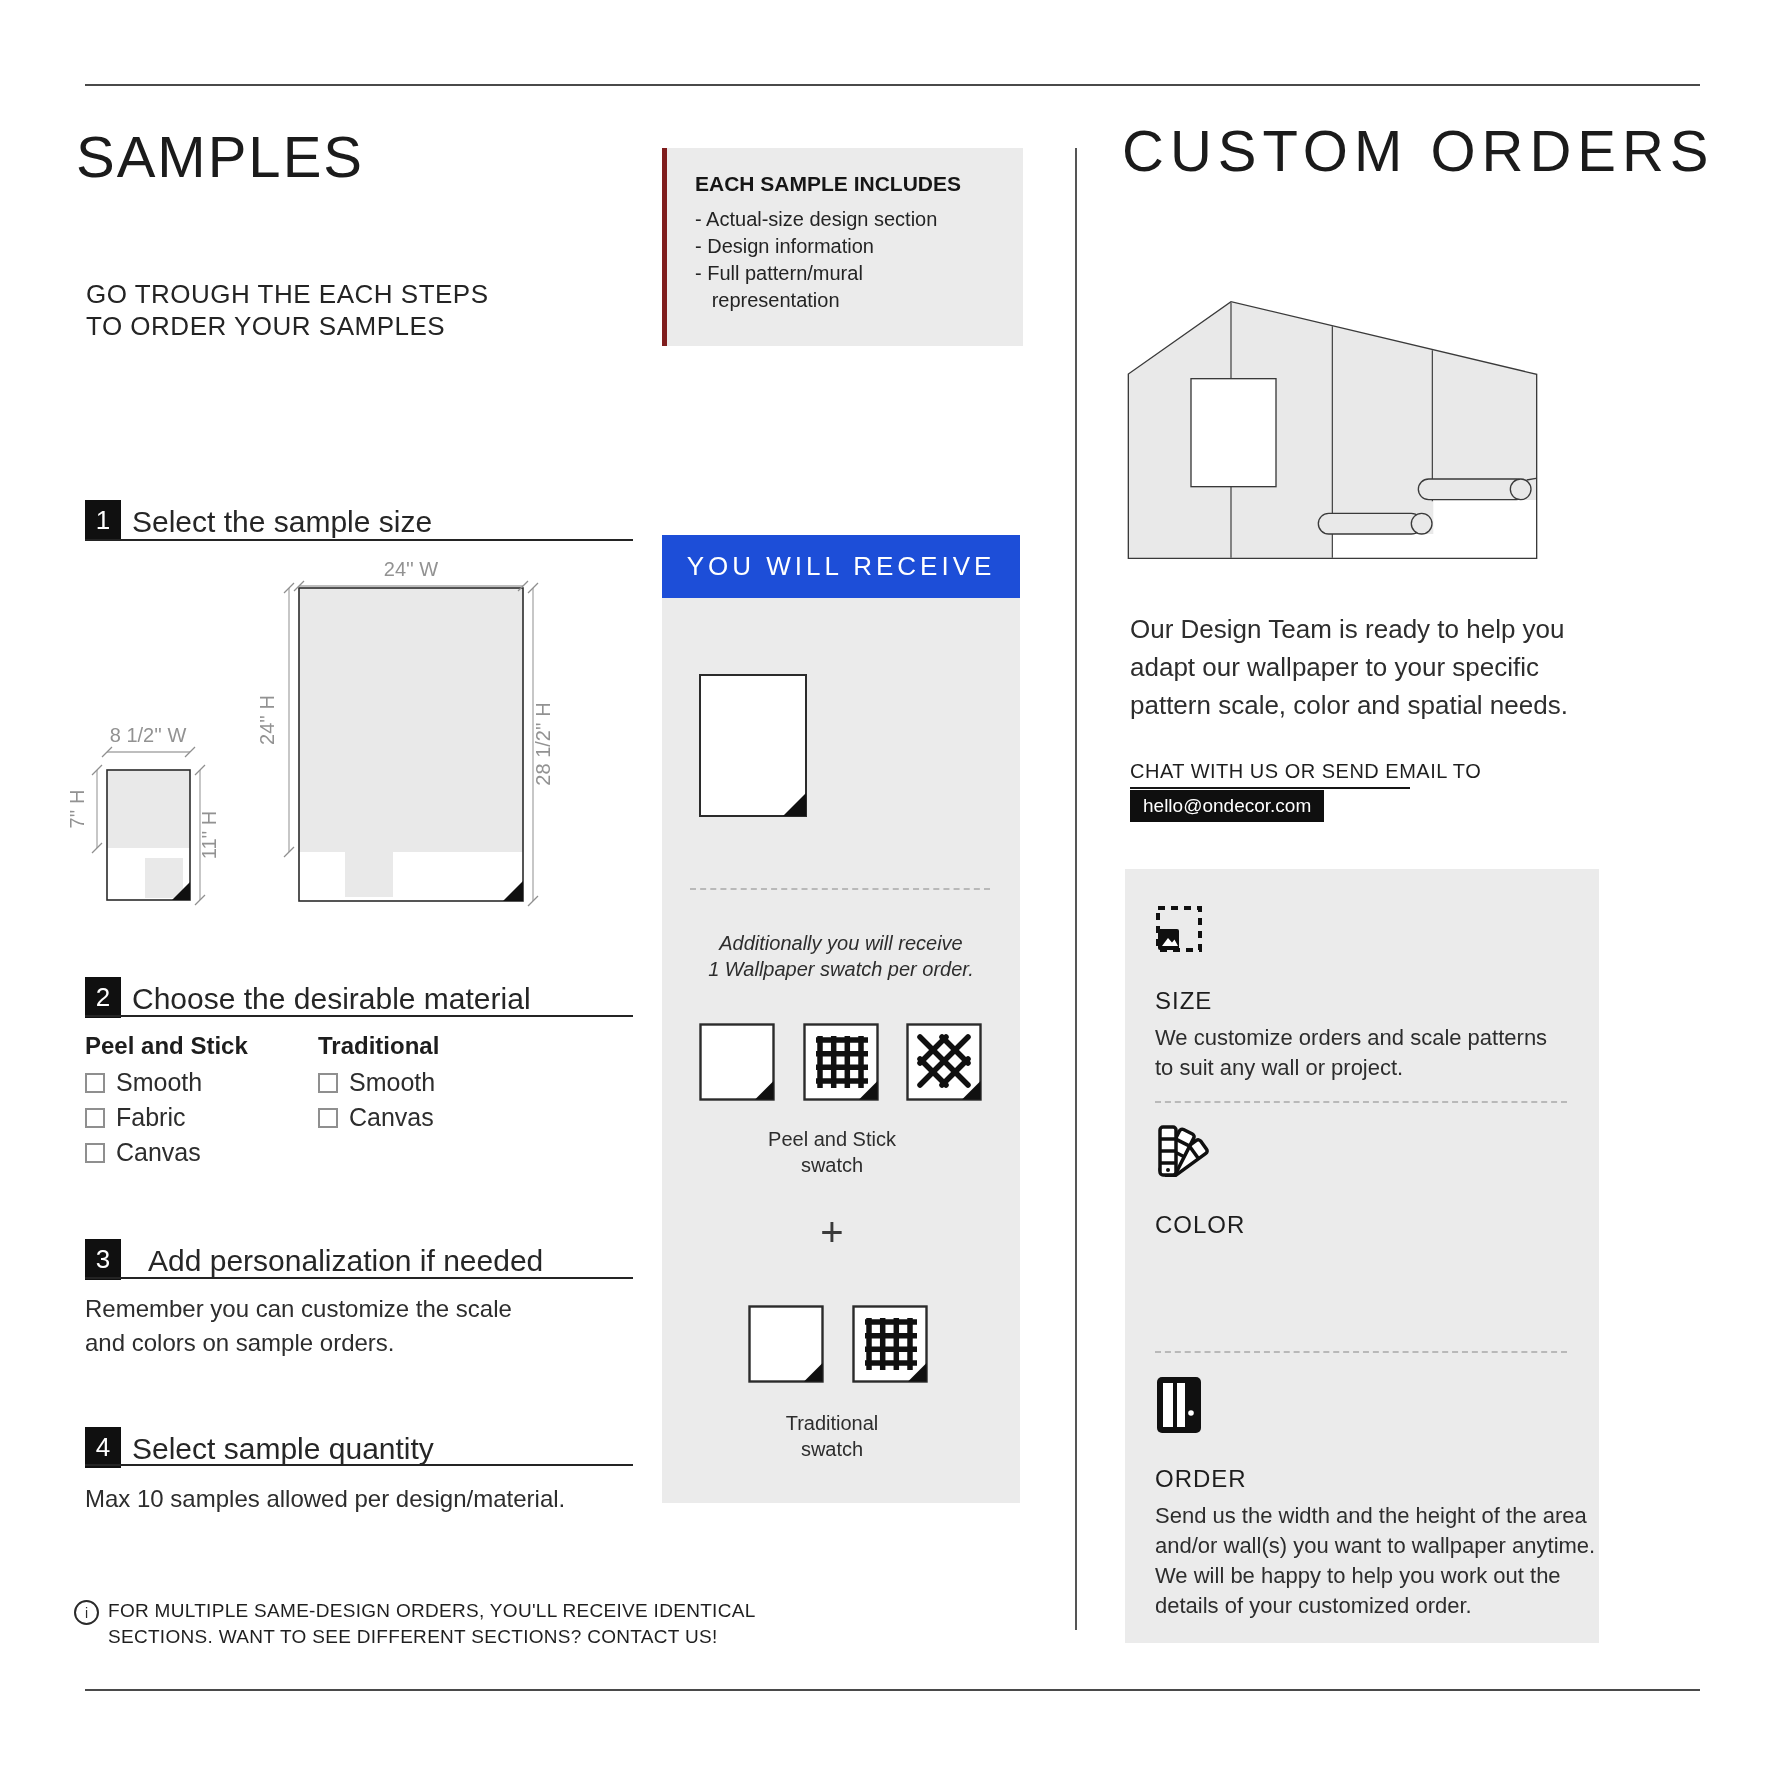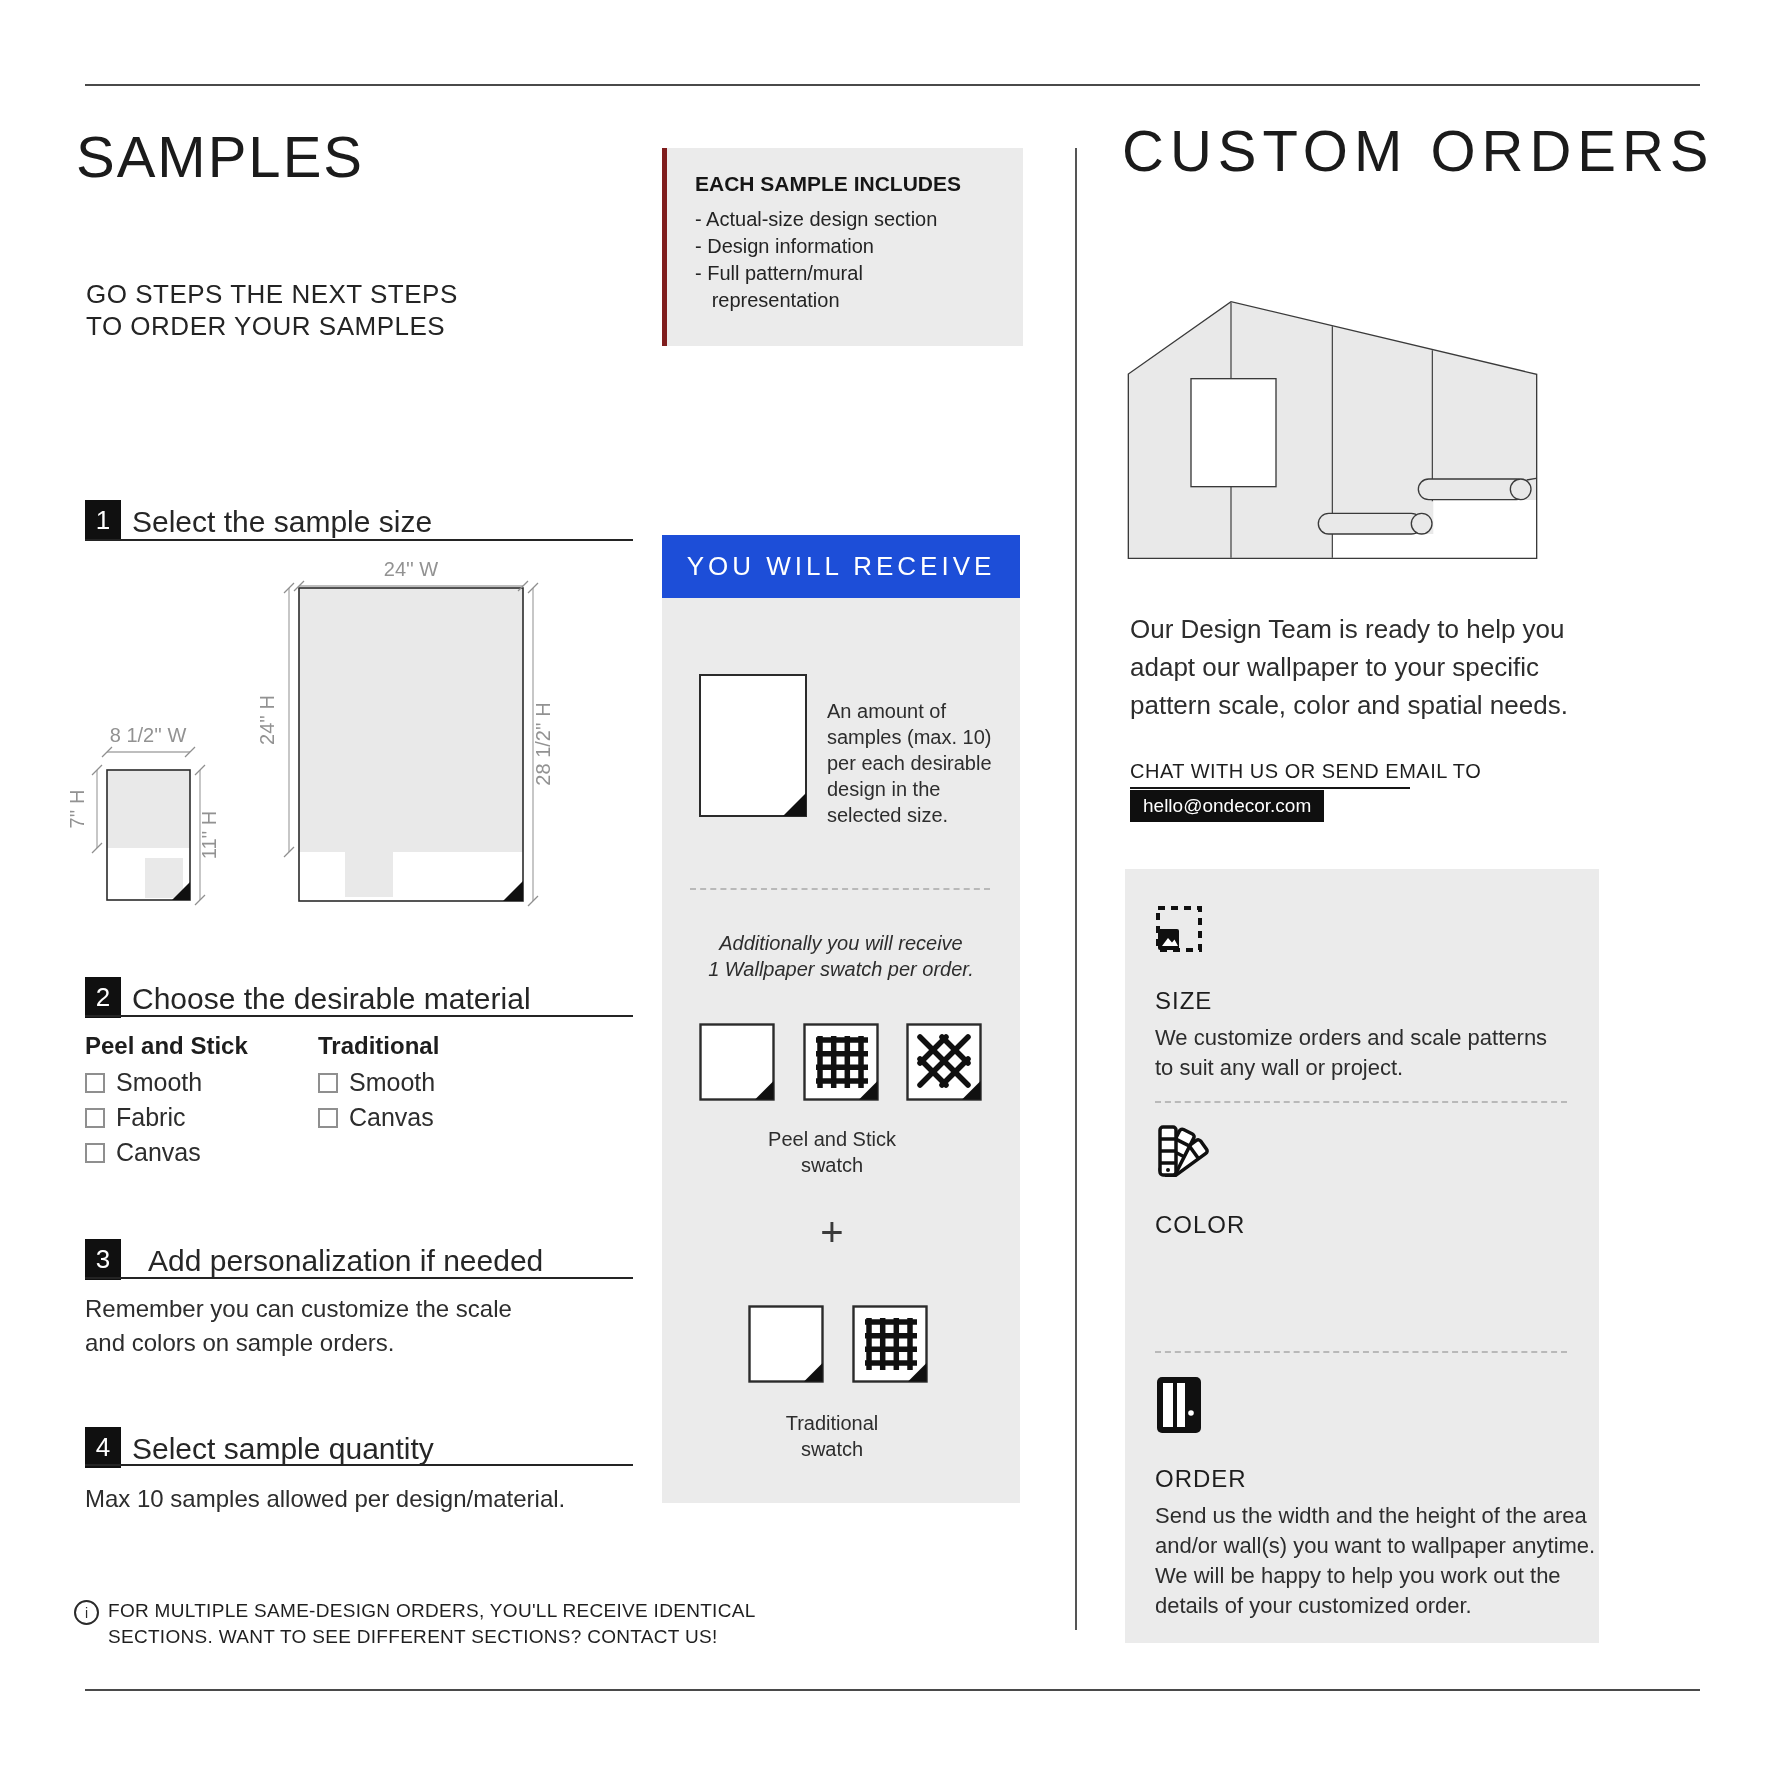--- a/index.html
+++ b/index.html
@@ -39,21 +39,21 @@
 </style>
 </head>
 <body>
 
 <div class="canvas">
 
   <div class="abs rule" style="left:85px;top:84px;width:1615px;"></div>
   <div class="abs rule" style="left:85px;top:1689px;width:1615px;"></div>
 
   <div class="abs big-title" style="left:76px;top:128px;">SAMPLES</div>
-  <div class="abs pre" style="left:86px;top:278px;font-size:26px;line-height:32px;color:#242424;letter-spacing:0.5px;">GO STEPS THE NEXT STEPS
+  <div class="abs pre" style="left:86px;top:278px;font-size:26px;line-height:32px;color:#242424;letter-spacing:0.5px;">GO TROUGH THE EACH STEPS
 TO ORDER YOUR SAMPLES</div>
 
   <div class="abs gray-box" style="left:662px;top:148px;width:361px;height:198px;border-left:5px solid #7f1d1d;box-sizing:border-box;padding:24px 0 0 28px;">
     <div class="includes-title">EACH SAMPLE INCLUDES</div>
     <div class="includes-item prewrap">- Actual-size design section</div>
     <div class="includes-item prewrap">- Design information</div>
     <div class="includes-item prewrap">- Full pattern/mural
    representation</div>
   </div>
 
@@ -154,25 +154,20 @@
 SECTIONS. WANT TO SEE DIFFERENT SECTIONS? CONTACT US!</div>
 
   <div class="abs receive-bar" style="left:662px;top:535px;width:358px;height:63px;">YOU WILL RECEIVE</div>
 
   <div class="abs gray-box" style="left:662px;top:598px;width:358px;height:905px;">
 
     <svg class="abs" style="left:37px;top:76px;" width="108" height="143" viewBox="0 0 108 143">
       <rect x="1" y="1" width="106" height="141" fill="#ffffff" stroke="#2b2b2b" stroke-width="2"></rect>
       <path d="M107 142 L84 142 L107 119 Z" fill="#101010"></path>
     </svg>
-    <div class="abs mid-text pre" style="left:165px;top:100px;width:185px;">An amount of
-samples (max. 10)
-per each desirable
-design in the
-selected size.</div>
 
     <div class="abs dashed-div" style="left:28px;top:290px;width:300px;"></div>
 
     <div class="abs mid-text pre center" style="left:0;top:332px;width:358px;font-style:italic;">Additionally you will receive
 1 Wallpaper swatch per order.</div>
 
     <svg class="abs" style="left:37px;top:425px;" width="76" height="78" viewBox="0 0 76 78">
       <rect x="1.5" y="1.5" width="73" height="75" fill="#ffffff" stroke="#2b2b2b" stroke-width="2.4"></rect>
       <path d="M74.5 76.5 L56 76.5 L74.5 58 Z" fill="#101010"></path>
     </svg>

